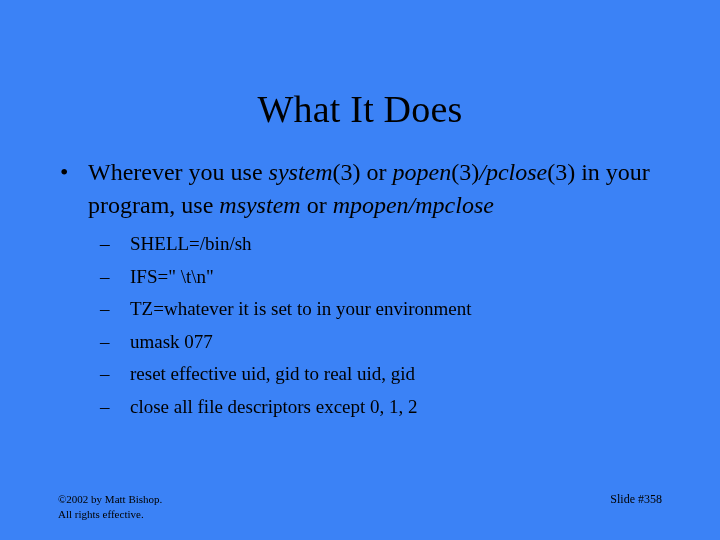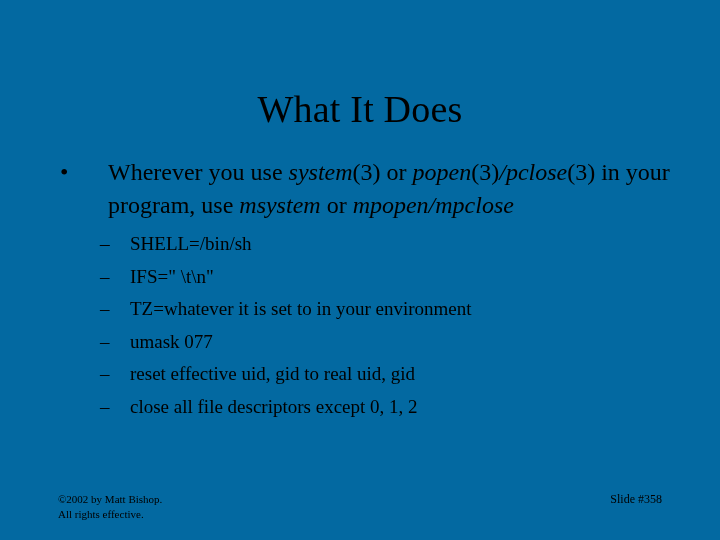--- a/index.html
+++ b/index.html
@@ -9,21 +9,21 @@
     background: #ffffff;
   }
   body {
     font-family: "Liberation Serif", "DejaVu Serif", serif;
     color: #000000;
   }
   #slide {
     position: relative;
     width: 720px;
     height: 540px;
-    background: #0369a1;
+    background: #3b82f6;
     overflow: hidden;
   }
 
   
   #slide-title {
     position: absolute;
     left: 40px;
     top: 62px;
     width: 640px;
     text-align: center;
@@ -51,21 +51,20 @@
   }
   .lvl1 .marker {
     position: absolute;
     left: 4px;
     top: 0;
     font-size: 24px;
     line-height: 33px;
   }
   .lvl1 .runs {
     display: block;
-    margin-left: 20px;
   }
 
   .sublist {
     margin: 6px 0 0 0;
     padding: 0;
     list-style: none;
   }
   .lvl2 {
     position: relative;
     padding-left: 30px;

